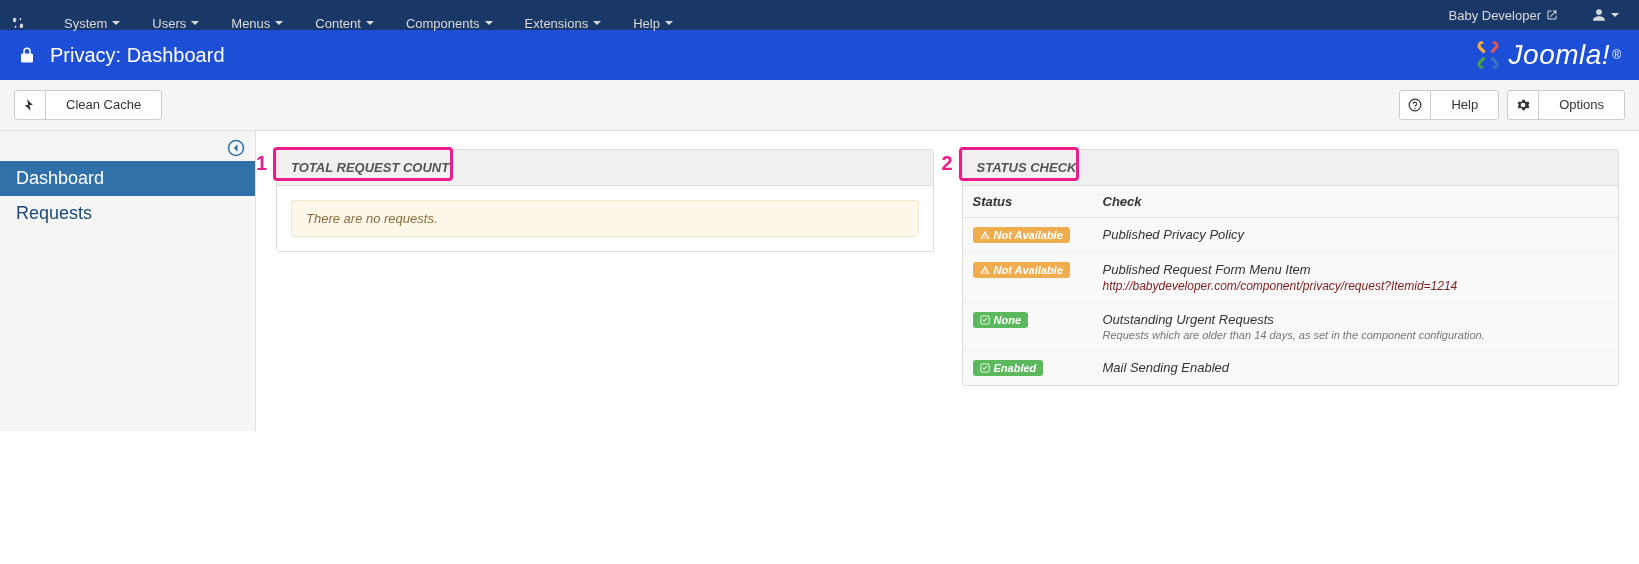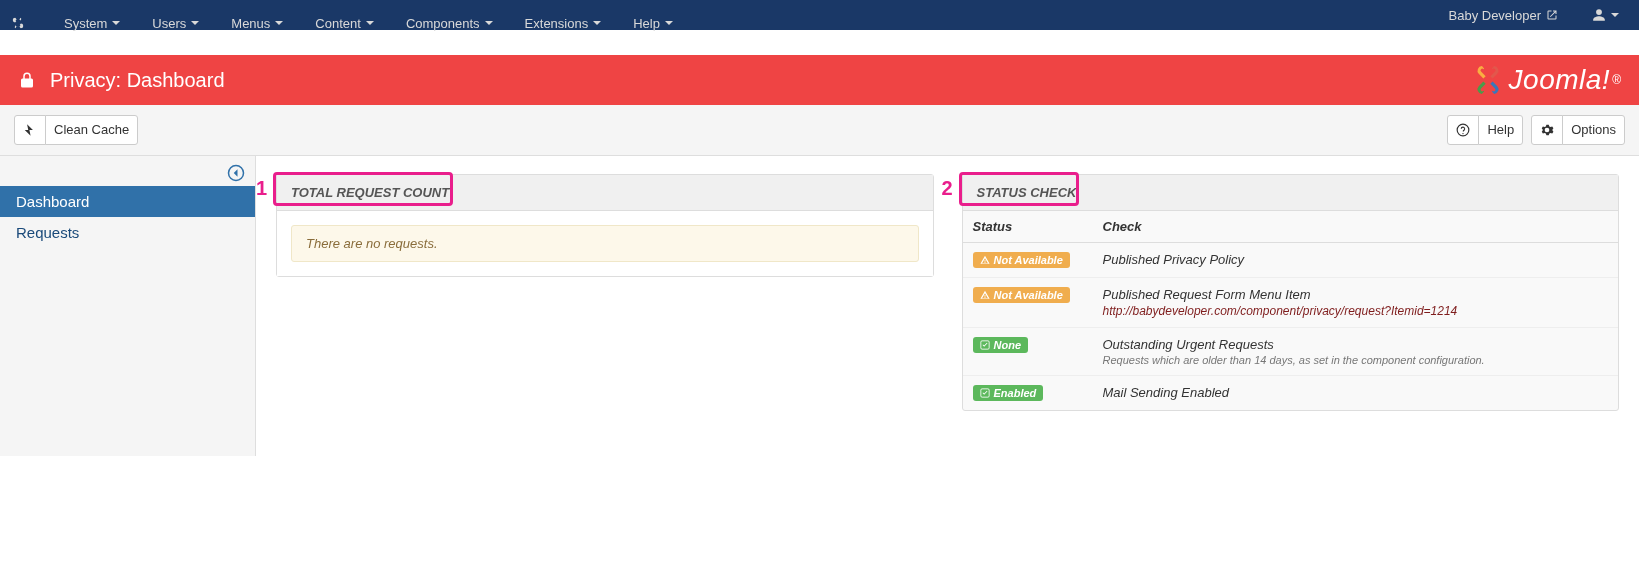--- a/index.html
+++ b/index.html
@@ -8,41 +8,41 @@
 
 .topnav { background: #1a3867; height: 30px; display: flex; align-items: center; padding: 0 10px; color: #d9d9d9; }
 .topnav-left { display: flex; align-items: center; gap: 12px; margin-top: 16px; }
 .topnav-right { margin-left: auto; display: flex; align-items: center; gap: 14px; }
 .joomla-icon { width: 16px; height: 16px; margin-right: 16px; display: inline-flex; align-items: center; justify-content: center; }
 .nav-item { padding: 0 10px; height: 30px; display: inline-flex; align-items: center; cursor: pointer; font-size: 13px; }
 .caret { display: inline-block; width: 0; height: 0; margin-left: 5px; vertical-align: middle; border-top: 4px solid; border-right: 4px solid transparent; border-left: 4px solid transparent; }
 .ext-icon { margin-left: 5px; }
 
 
-.headerbar { background: #ef4444; height: 50px; display: flex; align-items: center; padding: 0 18px; color: #fff; margin-top: 25px; }
+.headerbar { background: #1d4ed8; height: 50px; display: flex; align-items: center; padding: 0 18px; color: #fff; }
 .headerbar .lock { margin-right: 14px; }
 .headerbar h1 { font-size: 20px; font-weight: 400; }
 .headerbar .brand { margin-left: auto; display: flex; align-items: center; }
 .brand-text { font-size: 28px; font-weight: 300; font-style: italic; letter-spacing: 0.5px; }
 
 
 .toolbar { background: #f5f5f5; border-bottom: 1px solid #dedede; padding: 10px 14px; display: flex; align-items: center; }
 .btn-group { display: inline-flex; }
-.btn { background: #fff; border: 1px solid #ccc; padding: 5px 8px; font-size: 13px; color: #333; cursor: pointer; display: inline-flex; align-items: center; gap: 6px; line-height: 18px; }
+.btn { background: #fff; border: 1px solid #ccc; padding: 5px 20px; font-size: 13px; color: #333; cursor: pointer; display: inline-flex; align-items: center; gap: 6px; line-height: 18px; }
 .btn-group .btn:first-child { border-radius: 3px 0 0 3px; }
 .btn-group .btn:last-child { border-radius: 0 3px 3px 0; margin-left: -1px; }
 .toolbar .right { margin-left: auto; display: flex; gap: 8px; }
 .iconbtn { padding: 5px 8px; }
 
 
 .main { display: flex; }
 .sidebar { width: 256px; background: #f5f5f5; border-right: 1px solid #dedede; min-height: 300px; position: relative; }
 .sidebar-collapse { position: absolute; right: 10px; top: 8px; color: #3071a9; cursor: pointer; }
 .sidebar ul { list-style: none; margin-top: 30px; }
-.sidebar li { padding: 7px 16px; cursor: pointer; color: #1a4a7a; font-size: 15px; }
+.sidebar li { padding: 7px 16px; cursor: pointer; color: #1a4a7a; font-size: 18px; }
 .sidebar li.active { background: #3071a9; color: #fff; }
 
 .content { flex: 1; padding: 18px 20px; display: flex; gap: 28px; }
 .column { flex: 1; position: relative; }
 .panel { border: 1px solid #ddd; border-radius: 3px; background: #f9f9f9; font-style: italic; }
 .panel-heading { background: #f0f0f0; border-bottom: 1px solid #ddd; padding: 10px 14px; font-weight: bold; color: #555; font-size: 13px; text-transform: uppercase; }
 .panel-body { padding: 14px; background: #fff; }
 .alert { background: #fdf8ea; border: 1px solid #f0e7c8; color: #8a6d3b; padding: 10px 14px; border-radius: 3px; }
 
 

